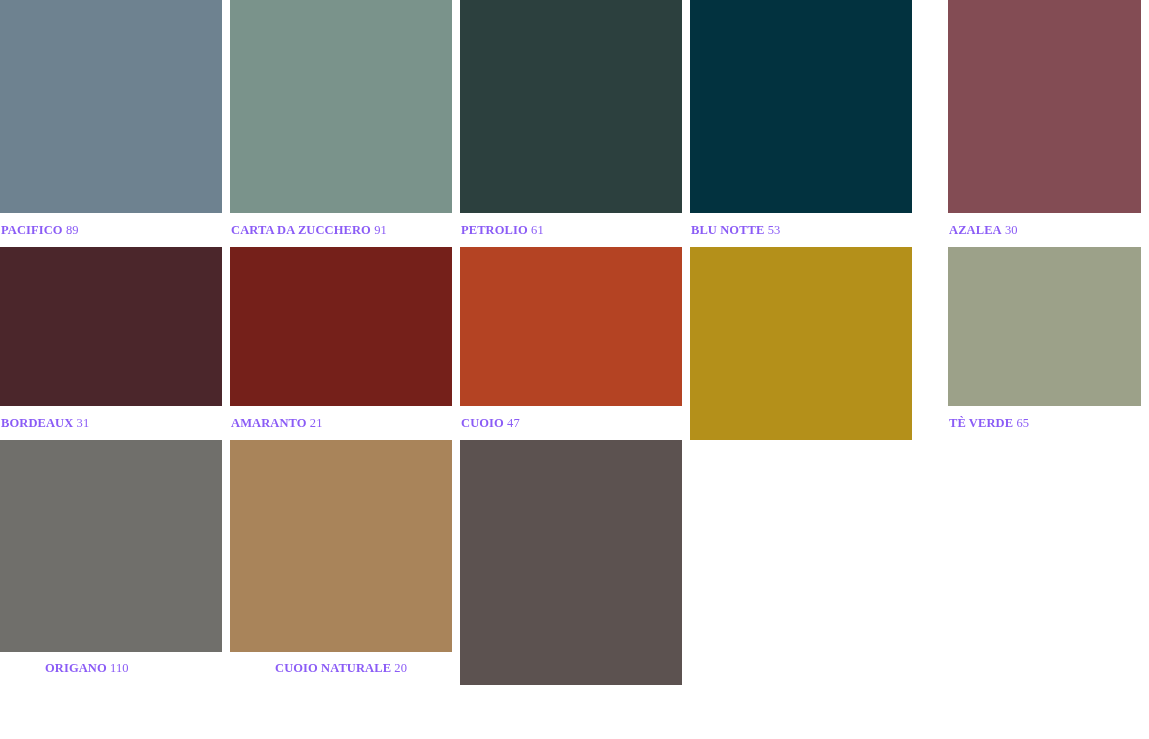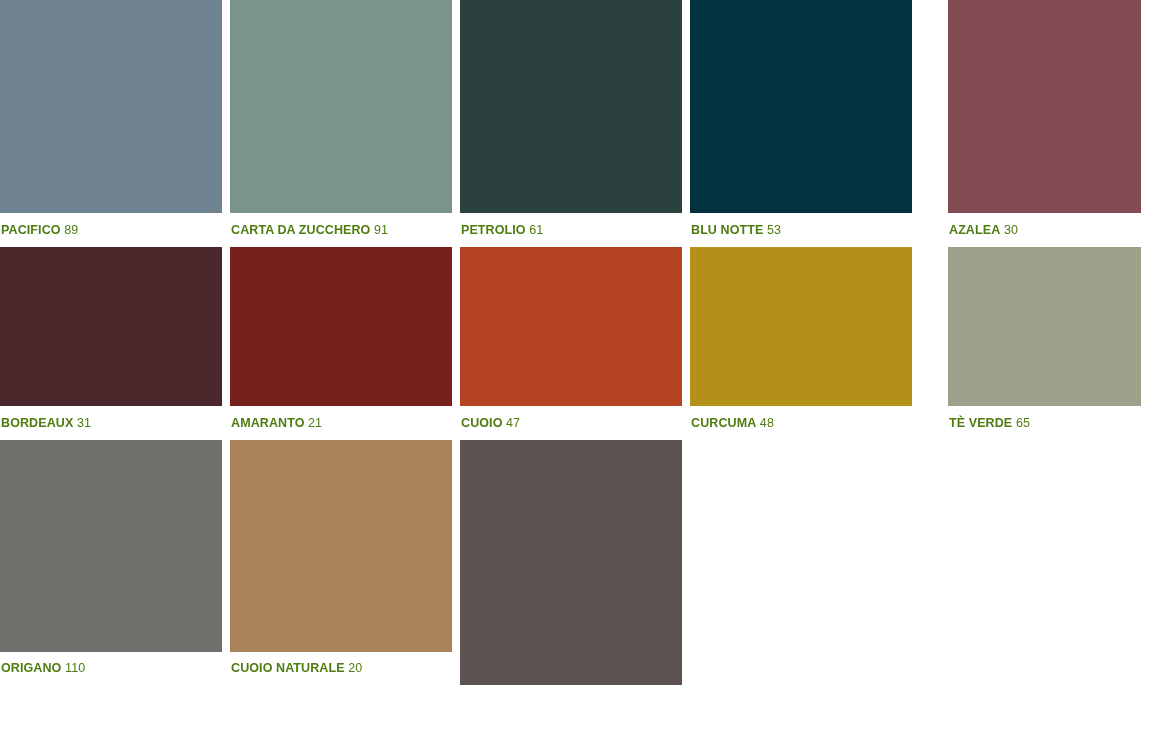--- a/index.html
+++ b/index.html
@@ -46,29 +46,31 @@
   .swatch-chip {
     width: 100%;
     flex: 1 1 auto;
     background: #ffffff;
   }
 
   .swatch-label {
     height: 34px;
     line-height: 34px;
     font-size: 12.5px;
-    color: #4d7c0f;
+    color: #8b5cf6;
     white-space: nowrap;
     overflow: hidden;
     letter-spacing: 0.1px;
     padding-left: 1px;
+    font-family: Liberation Serif, serif;
   }
   .swatch-row.row-3 .swatch-label {
     height: 33px;
     line-height: 33px;
+    margin-left: 44px;
   }
 
   .swatch-name {
     font-weight: bold;
   }
   .swatch-code {
     font-weight: normal;
   }
   .swatch-note {
     font-weight: normal;
@@ -110,21 +112,20 @@
       <div class="swatch-cell w-normal">
         <div class="swatch-chip" style="background: rgb(117, 32, 26);"></div>
         <div class="swatch-label"><span class="swatch-name">AMARANTO</span> <span class="swatch-code">21</span></div>
       </div>
       <div class="swatch-cell w-normal">
         <div class="swatch-chip" style="background: rgb(180, 67, 35);"></div>
         <div class="swatch-label"><span class="swatch-name">CUOIO</span> <span class="swatch-code">47</span></div>
       </div>
       <div class="swatch-cell w-normal">
         <div class="swatch-chip" style="background: rgb(180, 144, 26);"></div>
-        <div class="swatch-label"><span class="swatch-name">CURCUMA</span> <span class="swatch-code">48</span></div>
       </div>
       <div class="swatch-cell w-last">
         <div class="swatch-chip" style="background: rgb(156, 161, 137);"></div>
         <div class="swatch-label"><span class="swatch-name">TÈ VERDE</span> <span class="swatch-code">65</span></div>
       </div>
     </div>
     <div class="swatch-row row-3">
       <div class="swatch-cell w-normal">
         <div class="swatch-chip" style="background: rgb(112, 111, 107);"></div>
         <div class="swatch-label"><span class="swatch-name">ORIGANO</span> <span class="swatch-code">110</span></div>

